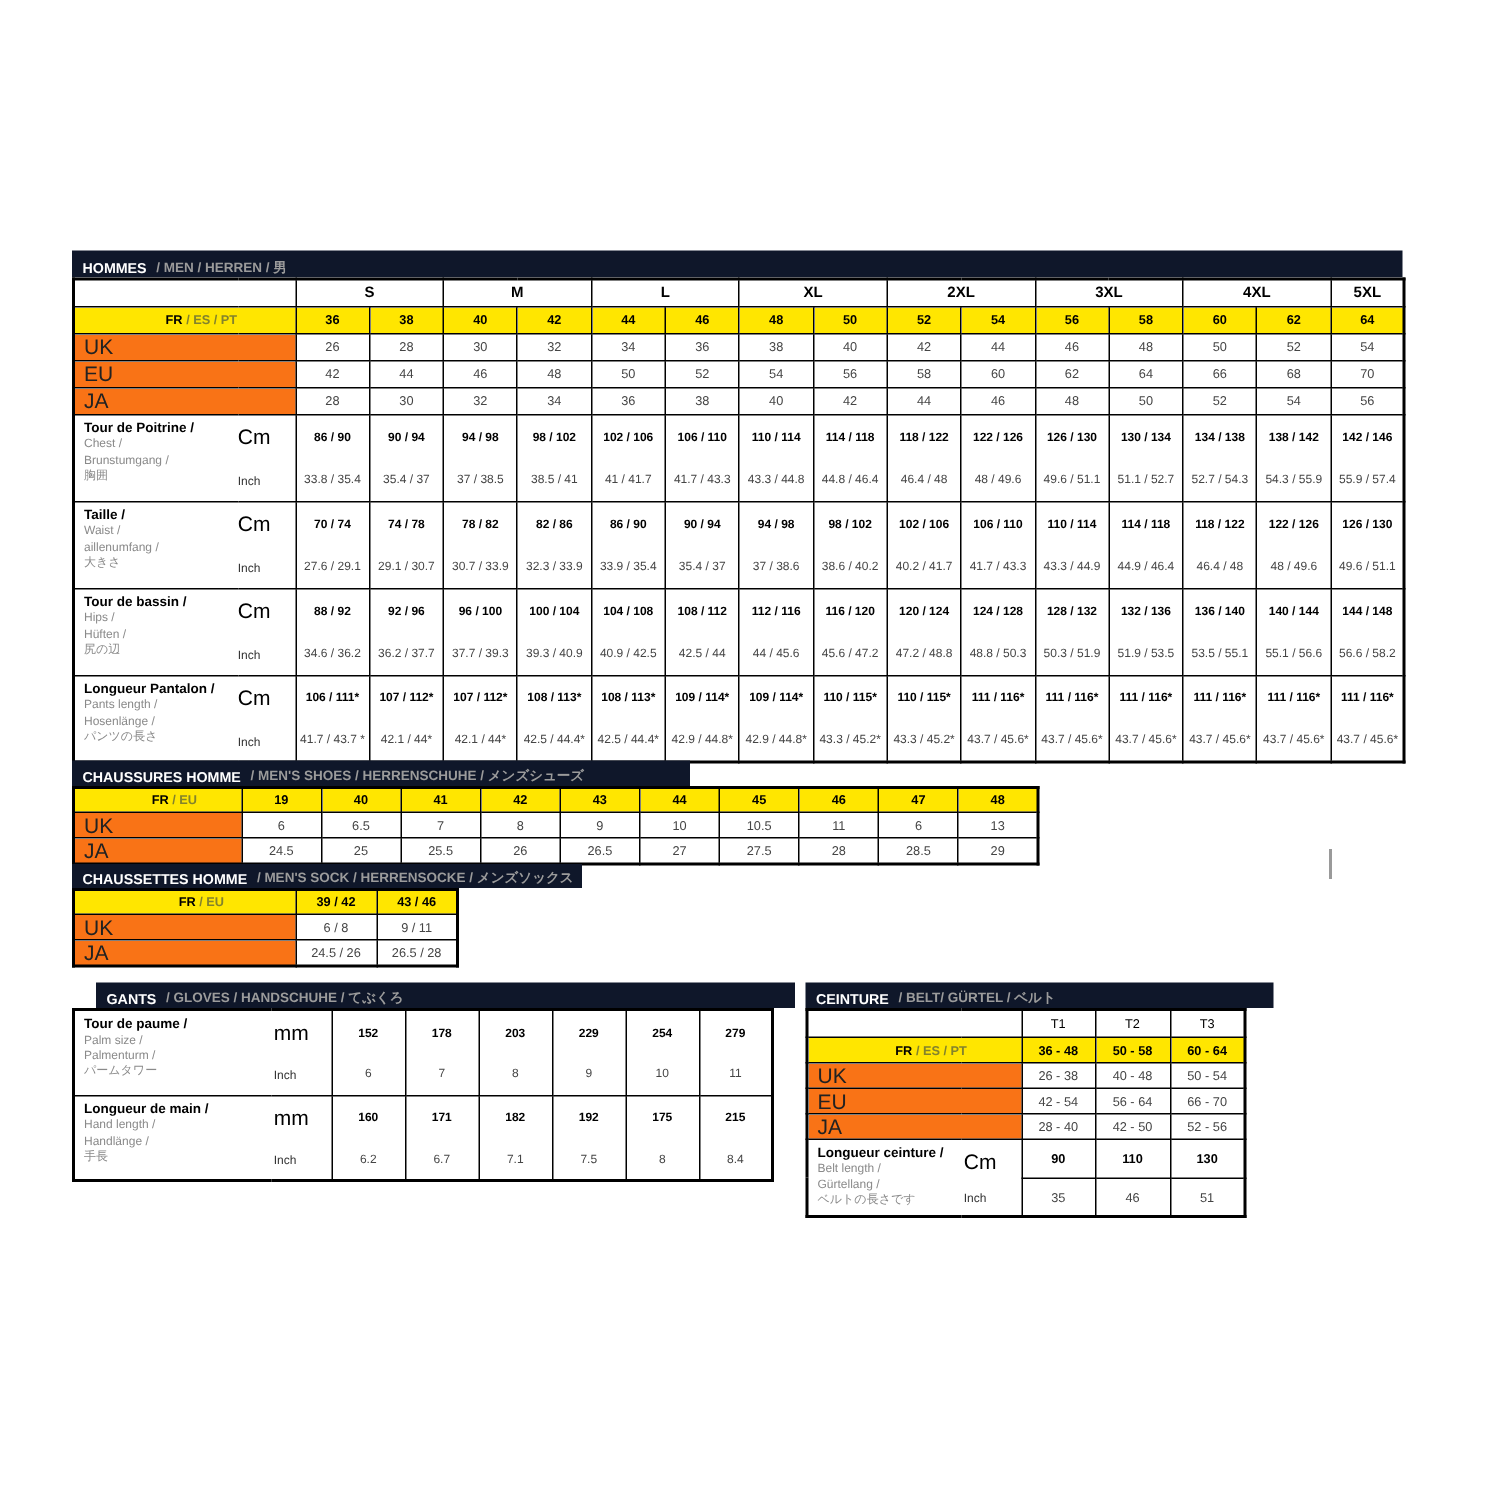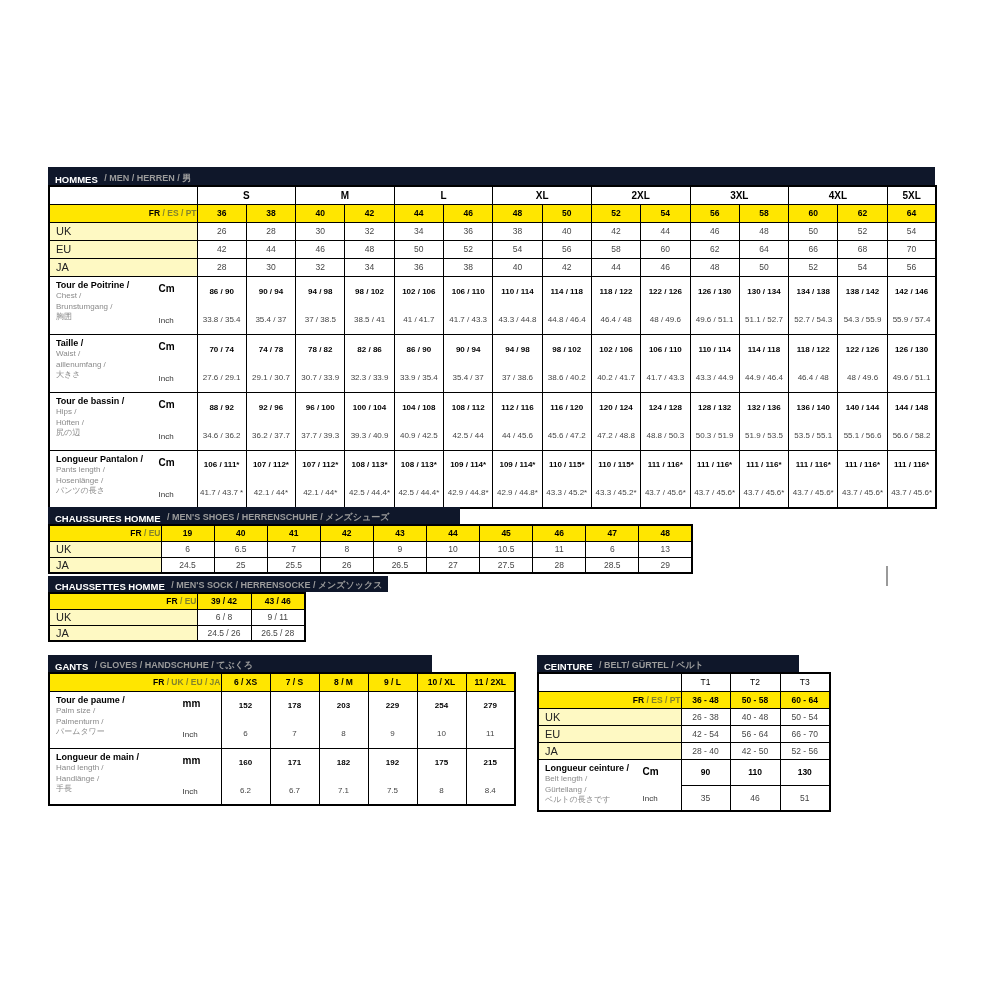--- a/index.html
+++ b/index.html
@@ -7,32 +7,32 @@
   .bar{position:absolute;background:#0f172a;color:#fff;display:flex;align-items:flex-end;padding-left:7px;white-space:nowrap;font-weight:bold}
   .bmain{font-size:9.5px;font-weight:bold;color:#fff}
   .bdim{font-size:9px;font-weight:bold;color:#9b9b9b;margin-left:2px}
   table{position:absolute;border-collapse:collapse;table-layout:fixed;background:#fff}
   table,td,th{border:1px solid #000}
   table{border-width:2px}
   td,th{font-size:8.5px;text-align:center;vertical-align:middle;padding:0;white-space:nowrap;overflow:hidden}
   .h16{height:16px}.h17{height:17px}.h18{height:18px}.h26{height:26px}.h57{height:57px}.h58{height:58px}
   th.grp{font-size:10px;font-weight:bold;color:#000;background:#fff}
   tr.yrow td{background:#ffe600;font-weight:bold;font-size:8.5px;color:#000}
-  .ylab{text-align:right;padding-left:22px}
+  .ylab{text-align:center;padding-left:22px}
   .fr-main{font-weight:bold;color:#000}
   .fr-rest{font-weight:bold;color:#83832c}
-  .rowlab{text-align:left;padding-left:6px;color:#222;font-size:11px;background:#fef9c3}
+  .rowlab{text-align:left;padding-left:6px;color:#222;font-size:14px;background:#f97316}
   td.num{color:#454545;font-size:8.5px}
   .labelcell{vertical-align:top;text-align:left;background:#fff}
   .lwrap{display:flex;padding:3px 2px 3px 6px}
   .lwrap .lbl{flex:1;min-width:0}
   .lbl-main{font-weight:bold;font-size:9px;color:#000;line-height:1.3}
   .lbl-sub{font-size:8px;color:#8a8a8a;line-height:1.3}
   .ucol{width:36px;display:flex;flex-direction:column;justify-content:space-between;align-items:flex-start;padding:3px 0 4px 0}
-  .u-top{font-weight:bold;font-size:10px;color:#000}
+  .u-top{font-weight:normal;font-size:14px;color:#000}
   .u-bot{font-size:8px;color:#333}
   td.duo{padding:0}
   td.duo>div{display:flex;align-items:center;justify-content:center}
   td.duo>.v1{font-weight:bold;font-size:8px;color:#000}
   td.duo>.v2{font-size:8px;color:#454545}
   .t-hommes td.duo>div{height:28px}
   .t-gloves td.duo>div{height:27.5px}
   .t-hommes .lwrap{height:55px}
   .t-gloves .lwrap{height:54px}
   .t-belt .lwrap{height:50px}
@@ -517,39 +517,30 @@
   <tr class="h16">
     <td class="rowlab">JA</td>
   <td class="num">24.5 / 26</td>
         <td class="num">26.5 / 28</td>
       </tr>
 </tbody>
   </table>
 
 <div class="stray" style="left:886px;top:566px"></div>
 
-<div class="bar" style="left:48px;top:655px;width:384px;height:17px">
+<div class="bar" style="left:64px;top:655px;width:466px;height:17px">
   <span class="bmain">GANTS</span>&nbsp;<span class="bdim">/ GLOVES / HANDSCHUHE / てぶくろ</span>
 </div>
 <table class="t-gloves" style="left:48px;top:672px;width:466px">
   <colgroup>
       <col style="width:132px">
       <col style="width:40px">
       <col span="6" style="width:49px">
     </colgroup>
   <tbody>
-      <tr class="h18 yrow">
-    <td colspan="2" class="ylab"><span class="fr-main">FR</span><span class="fr-rest"> / UK / EU / JA</span></td>
-  <td>6 / XS</td>
-        <td>7 / S</td>
-        <td>8 / M</td>
-        <td>9 / L</td>
-        <td>10 / XL</td>
-        <td>11 / 2XL</td>
-      </tr>
   <tr class="h57">
     <td colspan="2" class="labelcell">
       <div class="lwrap">
         <div class="lbl">
           <div class="lbl-main">Tour de paume /</div>
           <div class="lbl-sub">Palm size /</div>
           <div class="lbl-sub">Palmenturm /</div>
           <div class="lbl-sub">パームタワー</div>
         </div>
         <div class="ucol">
@@ -619,21 +610,21 @@
           <div class="v2">8</div>
         </td>
         <td class="duo">
           <div class="v1">215</div>
           <div class="v2">8.4</div>
         </td>
       </tr>
 </tbody>
   </table>
 
-<div class="bar" style="left:537px;top:655px;width:262px;height:17px">
+<div class="bar" style="left:537px;top:655px;width:312px;height:17px">
   <span class="bmain">CEINTURE</span>&nbsp;<span class="bdim"> / BELT/ GÜRTEL / ベルト</span>
 </div>
 <table class="t-belt" style="left:537px;top:672px;width:292px">
   <colgroup>
       <col style="width:103px">
       <col style="width:40px">
       <col style="width:49px">
       <col style="width:50px">
       <col style="width:50px">
     </colgroup>

